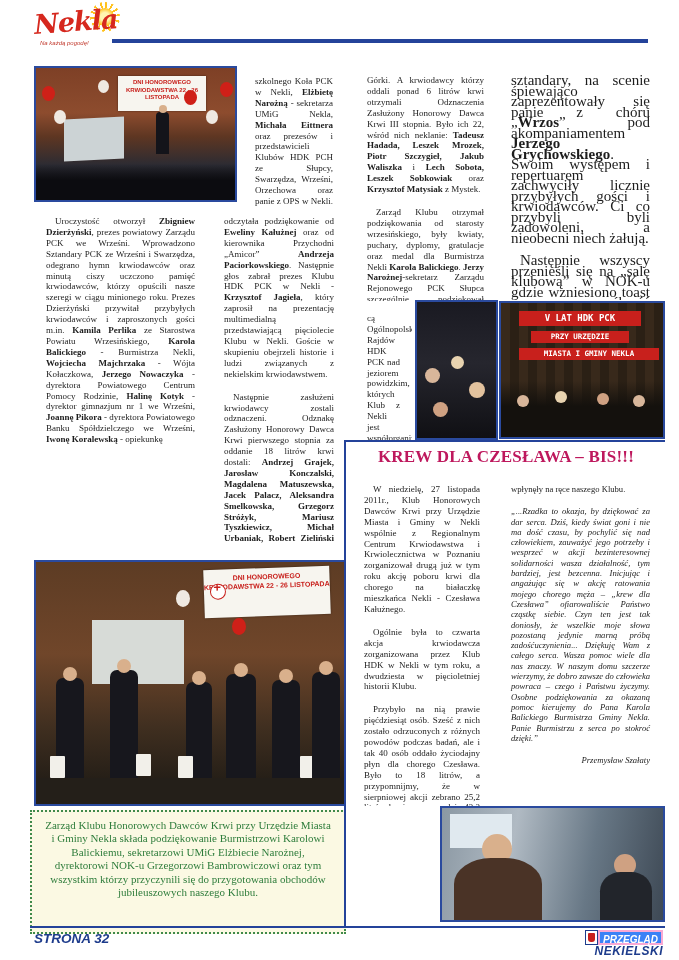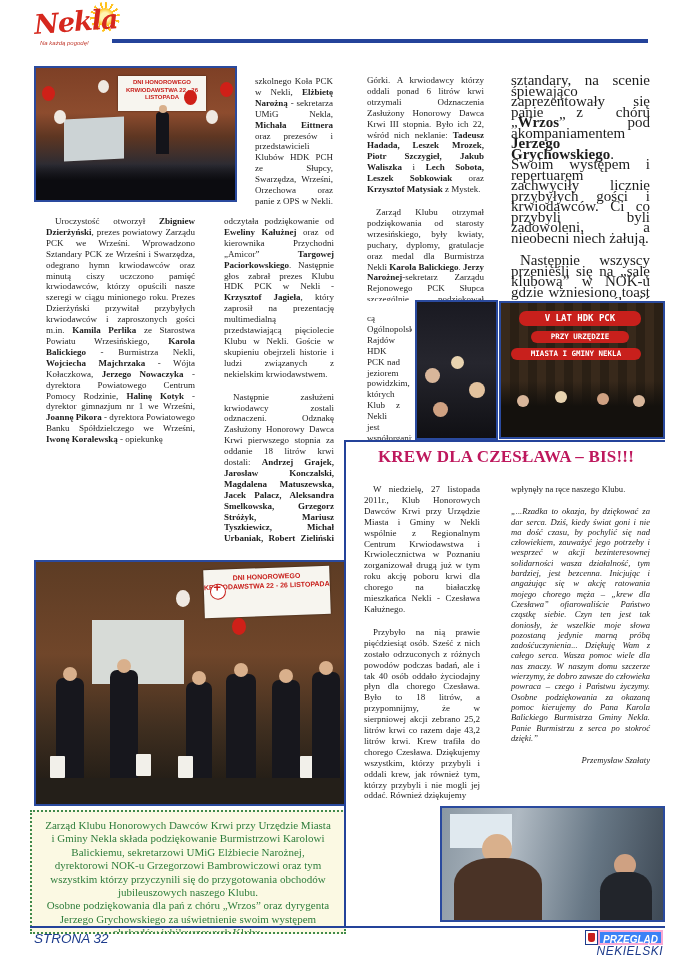--- a/index.html
+++ b/index.html
@@ -39,21 +39,21 @@
   .banner{position:absolute;background:#f7f5ef;color:#c8201c;
        font-family:"Liberation Sans",sans-serif;font-weight:bold;text-align:center;
        overflow:hidden;box-shadow:0 0 2px rgba(0,0,0,.5);}
   .balloon{position:absolute;border-radius:50%;}
   .head{position:absolute;border-radius:50%;}
   .person{position:absolute;background:#17171d;border-radius:7px 7px 0 0;}
   .person::before{content:"";position:absolute;left:50%;top:-11px;margin-left:-7px;
        width:14px;height:14px;border-radius:50%;background:#d9b08c;}
   .bag{position:absolute;background:#f2f0ea;border-radius:1px;}
   .strip{position:absolute;background:#c8201c;color:#fff;text-align:center;
-       font-family:"DejaVu Sans Mono",monospace;font-weight:bold;overflow:hidden;border-radius:7px;}
+       font-family:"DejaVu Sans Mono",monospace;font-weight:bold;overflow:hidden;}
   
   #photo1{left:34px;top:66px;width:203px;height:136px;
        background:linear-gradient(180deg,#7e4026 0%,#8d4c2e 34%,#5e3622 52%,#2b2b33 74%,#121218 100%);}
   #p1-screen{position:absolute;left:28px;top:50px;width:60px;height:42px;background:#ccd3d5;
        transform:skewY(-3deg);}
   #p1-banner{left:82px;top:8px;width:88px;height:32px;font-size:6px;line-height:7.5px;padding-top:3px;}
   #p1-man{position:absolute;left:120px;top:44px;width:13px;height:42px;background:#14141a;
        border-radius:4px 4px 0 0;}
   #p1-man::before{content:"";position:absolute;left:3px;top:-7px;width:8px;height:8px;
        border-radius:50%;background:#d9b08c;}
@@ -105,31 +105,31 @@
   #a2-left-rule{left:344px;top:440px;width:2px;height:488px;background:#24439a;}
   #a2-title{left:350px;top:447px;width:312px;text-align:center;
        font-family:"Liberation Serif",serif;font-weight:bold;font-size:17px;
        color:#be185d;letter-spacing:.2px;}
   #a2-colA{left:352px;top:472px;width:140px;height:334px;}
   #a2-colA-narrow{left:352px;top:810px;width:84px;height:116px;}
   #a2-colB{left:499px;top:472px;width:163px;height:332px;}
   
   #footer-rule{left:30px;top:926px;width:635px;height:2px;background:#24439a;}
   #page-number{left:34px;top:931px;font-family:"Liberation Sans",sans-serif;
-       font-weight:normal;font-style:italic;font-size:13.5px;color:#1e3c8c;}
+       font-weight:bold;font-style:italic;font-size:13.5px;color:#1e3c8c;}
   #np-logo{right:16px;top:930px;width:94px;height:28px;}
   #np-row1{display:flex;align-items:stretch;justify-content:flex-end;height:15px;}
   #np-crest{width:13px;height:15px;background:#fff;border:1px solid #1e3c8c;
        box-sizing:border-box;position:relative;}
   #np-crest::after{content:"";position:absolute;left:2px;top:2px;width:7px;height:9px;
        background:#c8201c;border-radius:1px 1px 3px 3px;}
   #np-name1{background:#3b82f6;color:#fff;font-family:"Liberation Sans",sans-serif;
        font-weight:bold;font-style:italic;font-size:10px;line-height:15px;padding:0 3px;
        border:2px solid #f9a8d4;box-sizing:border-box;}
-  #np-name2{text-align:right;font-family:"Liberation Sans",sans-serif;font-weight:normal;
+  #np-name2{text-align:right;font-family:"Liberation Sans",sans-serif;font-weight:bold;
        font-style:italic;font-size:12px;color:#1e3c8c;letter-spacing:.5px;line-height:13px;}
 </style>
 </head>
 <body>
 
 <div id="page">
 
   <div class="abs" id="logo">
     <div id="sun"></div>
     <div id="logo-script">Nekla</div>
@@ -153,21 +153,21 @@
 
   <div class="abs txt" id="col2-top">
     <p class="noind">szkolnego Koła PCK w Nekli, <b>Elżbietę Narożną</b> - sekretarza UMiG Nekla, <b>Michała Eittnera</b> oraz prezesów i przedstawicieli Klubów HDK PCH ze Słupcy, Swarzędza, Wrześni, Orzechowa oraz panie z OPS w Nekli. Na początku wystąpień skarbnik Klubu <b>Sylwia Borecka</b></p>
   </div>
 
   <div class="abs txt" id="col1">
     <p>Uroczystość otworzył <b>Zbigniew Dzierżyński</b>, prezes powiatowy Zarządu PCK we Wrześni. Wprowadzono Sztandary PCK ze Wrześni i Swarzędza, odegrano hymn krwiodawców oraz minutą ciszy uczczono pamięć krwiodawców, którzy opuścili nasze szeregi w ciągu minionego roku. Prezes Dzierżyński przywitał przybyłych krwiodawców i zaproszonych gości m.in. <b>Kamila Perlika</b> ze Starostwa Powiatu Wrzesińskiego, <b>Karola Balickiego</b> - Burmistrza Nekli, <b>Wojciecha Majchrzaka</b> - Wójta Kołaczkowa, <b>Jerzego Nowaczyka</b> - dyrektora Powiatowego Centrum Pomocy Rodzinie, <b>Halinę Kotyk</b> - dyrektor gimnazjum nr 1 we Wrześni, <b>Joannę Pikora</b> - dyrektora Powiatowego Banku Spółdzielczego we Wrześni, <b>Iwonę Koralewską</b> - opiekunkę</p>
   </div>
 
   <div class="abs txt" id="col2-main">
-    <p class="noind">odczytała podziękowanie od <b>Eweliny Kałużnej</b> oraz od kierownika Przychodni „Amicor” <b>Targowej Paciorkowskiego</b>. Następnie głos zabrał prezes Klubu HDK PCK w Nekli - <b>Krzysztof Jagieła</b>, który zaprosił na prezentację multimedialną przedstawiającą pięciolecie Klubu w Nekli. Goście w skupieniu obejrzeli historie i ludzi związanych z nekielskim krwiodawstwem.</p>
+    <p class="noind">odczytała podziękowanie od <b>Eweliny Kałużnej</b> oraz od kierownika Przychodni „Amicor” <b>Andrzeja Paciorkowskiego</b>. Następnie głos zabrał prezes Klubu HDK PCK w Nekli - <b>Krzysztof Jagieła</b>, który zaprosił na prezentację multimedialną przedstawiającą pięciolecie Klubu w Nekli. Goście w skupieniu obejrzeli historie i ludzi związanych z nekielskim krwiodawstwem.</p>
     <p>Następnie zasłużeni krwiodawcy zostali odznaczeni. Odznakę Zasłużony Honorowy Dawca Krwi pierwszego stopnia za oddanie 18 litrów krwi dostali: <b>Andrzej Grajek, Jarosław Konczalski, Magdalena Matuszewska, Jacek Palacz, Aleksandra Smelkowska, Grzegorz Stróżyk, Mariusz Tyszkiewicz, Michał Urbaniak, Robert Zieliński</b> oraz neklanin <b>Tomasz Wittenbeck</b>. Odznaką Zasłużony Honorowy Dawca Krwi II stopnia za oddanie 12 litrów krwi odznaczono 24 krwiodawców, a wśród nich członków Klubu HDK w Nekli: <b>Jakub Waliszka</b> i <b>Lech Sobota</b> oraz <b>Krzysztof Graczyk</b> z Targowej</p>
   </div>
 
   <div class="abs txt" id="col3">
     <p class="noind">Górki. A krwiodawcy którzy oddali ponad 6 litrów krwi otrzymali Odznaczenia Zasłużony Honorowy Dawca Krwi III stopnia. Było ich 22, wśród nich neklanie: <b>Tadeusz Hadada, Leszek Mrozek, Piotr Szczygieł, Jakub Waliszka</b> i <b>Lech Sobota, Leszek Sobkowiak</b> oraz <b>Krzysztof Matysiak</b> z Mystek.</p>
     <p>Zarząd Klubu otrzymał podziękowania od starosty wrzesińskiego, były kwiaty, puchary, dyplomy, gratulacje oraz medal dla Burmistrza Nekli <b>Karola Balickiego</b>. <b>Jerzy Narożnej</b>-sekretarz Zarządu Rejonowego PCK Słupca szczególnie podziękował <b>Jarosławowi Gałarczykowi</b> za to, że swoim szalonymi pomysłami powołał Klub w Nekli oraz że siedem lat temu był pomysłodaw-</p>
   </div>
 
   <div class="abs txt" id="col3-narrow">
     <p class="noind">cą Ogólnopolskich Rajdów HDK PCK nad jeziorem powidzkim, których Klub z Nekli jest współorganizatorem.</p>
@@ -183,21 +183,21 @@
 
   <div class="abs txt small47" id="col4">
     <p class="noind">sztandary, na scenie śpiewająco zaprezentowały się panie z chóru „<b>Wrzos</b>” pod akompaniamentem <b>Jerzego Grychowskiego</b>. Swoim występem i repertuarem zachwyciły licznie przybyłych gości i krwiodawców. Ci co przybyli byli zadowoleni, a nieobecni niech żałują.</p>
     <p>Następnie wszyscy przenieśli się na „salę klubową” w NOK-u gdzie wzniesiono toast za pomyślność krwiodawstwa i odśpiewano „sto lat” krwiodawcom. Wspaniały tort urodzinowy rozpoczęli kroić gospodarze uroczystości - Karol Balicki i Krzysztof Jagieło, który zaprosił do korzystania z bogatej oferty menii „szwedzkiego stołu”.</p>
     <p class="sig">Przemysław Szałaty</p>
   </div>
 
   <div class="photo" id="photo-vlat">
     <div class="strip" style="left:18px;top:8px;width:122px;height:15px;font-size:9px;line-height:15px;">V LAT HDK PCK</div>
     <div class="strip" style="left:30px;top:28px;width:98px;height:12px;font-size:7.5px;line-height:12px;">PRZY URZĘDZIE</div>
-    <div class="strip" style="left:10px;top:45px;width:130px;height:12px;font-size:7.5px;line-height:12px;">MIASTA I GMINY NEKLA</div>
+    <div class="strip" style="left:18px;top:45px;width:140px;height:12px;font-size:7.5px;line-height:12px;">MIASTA I GMINY NEKLA</div>
     <div id="vlat-people"></div>
     <span class="head" style="left:16px;bottom:30px;width:12px;height:12px;background:#d8b69a;"></span>
     <span class="head" style="left:54px;bottom:34px;width:12px;height:12px;background:#e8d3b0;"></span>
     <span class="head" style="left:96px;bottom:32px;width:12px;height:12px;background:#cfa182;"></span>
     <span class="head" style="left:132px;bottom:30px;width:12px;height:12px;background:#d8b69a;"></span>
   </div>
 
   <div class="photo" id="photo2">
     <div class="banner" id="p2-banner">
       <div id="p2-cross"></div>
@@ -218,29 +218,29 @@
     <div class="person" style="left:190px;top:112px;width:30px;height:108px;"></div>
     <div class="person" style="left:236px;top:118px;width:28px;height:102px;">
         <span class="bag" style="left:28px;bottom:4px;width:15px;height:22px;"></span>
       </div>
     <div class="person" style="left:276px;top:110px;width:28px;height:110px;"></div>
     <div id="p2-floor"></div>
   </div>
 
   <div class="abs" id="thanks-box">
     <p>Zarząd Klubu Honorowych Dawców Krwi przy Urzędzie Miasta i Gminy Nekla składa podziękowanie Burmistrzowi Karolowi Balickiemu, sekretarzowi UMiG Elżbiecie Narożnej, dyrektorowi NOK-u Grzegorzowi Bambrowiczowi oraz tym wszystkim którzy przyczynili się do przygotowania obchodów jubileuszowych naszego Klubu.</p>
-    <p>Osobne podziękowania dla pań z chóru „Wrzos” oraz dyrygenta Jerzego Grychowskiego za uświetnienie swoim występem obchodów jubileuszowych Klubu.</p>
   </div>
 
   <div class="abs" id="a2-top-rule"></div>
   <div class="abs" id="a2-left-rule"></div>
   <div class="abs" id="a2-title">KREW DLA CZESŁAWA – BIS!!!</div>
 
   <div class="abs txt" id="a2-colA">
     <p>W niedzielę, 27 listopada 2011r., Klub Honorowych Dawców Krwi przy Urzędzie Miasta i Gminy w Nekli wspólnie z Regionalnym Centrum Krwiodawstwa i Krwiolecznictwa w Poznaniu zorganizował drugą już w tym roku akcję poboru krwi dla chorego na białaczkę mieszkańca Nekli - Czesława Kałużnego.</p>
+    <p>Ogólnie była to czwarta akcja krwiodawcza zorganizowana przez Klub HDK w Nekli w tym roku, a dwudziesta w pięcioletniej historii Klubu.</p>
     <p>Przybyło na nią prawie pięćdziesiąt osób. Sześć z nich zostało odrzuconych z różnych powodów podczas badań, ale i tak 40 osób oddało życiodajny płyn dla chorego Czesława. Było to 18 litrów, a przypomnijmy, że w sierpniowej akcji zebrano 25,2 litrów krwi co razem daje 43,2 litrów krwi. Krew trafiła do chorego Czesława. Dziękujemy wszystkim, którzy przybyli i oddali krew, jak również tym, którzy przybyli i nie mogli jej oddać. Również dziękujemy</p>
   </div>
 
 
   <div class="abs txt small43" id="a2-colB">
     <p class="noind">wpłynęły na ręce naszego Klubu.</p>
     <p class="noind it">„...Rzadka to okazja, by dziękować za dar serca. Dziś, kiedy świat goni i nie ma dość czasu, by pochylić się nad człowiekiem, zauważyć jego potrzeby i wesprzeć w akcji bezinteresownej solidarności wasza działalność, tym bardziej, jest bezcenna. Inicjując i angażując się w akcję ratowania mojego chorego męża – „krew dla Czesława” ofiarowaliście Państwo cząstkę siebie. Czyn ten jest tak doniosły, że wszelkie moje słowa pozostaną jedynie marną próbą zadośćuczynienia... Dziękuję Wam z całego serca. Wasza pomoc wiele dla nas znaczy. W naszym domu szczerze wierzymy, że dobro zawsze do człowieka powraca – czego i Państwu życzymy. Osobne podziękowania za okazaną pomoc kierujemy do Pana Karola Balickiego Burmistrza Gminy Nekla. Panie Burmistrzu z serca po stokroć dzięki.”</p>
     <p class="sig">Przemysław Szałaty</p>
   </div>
 

